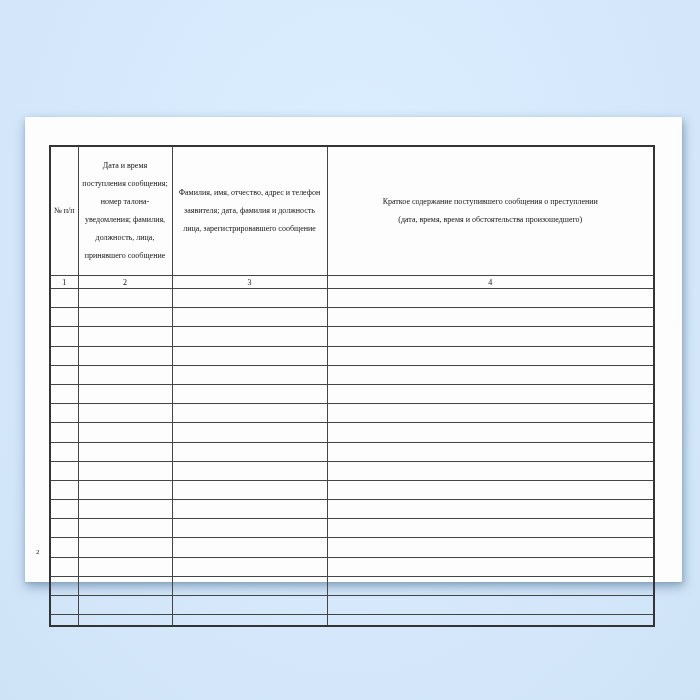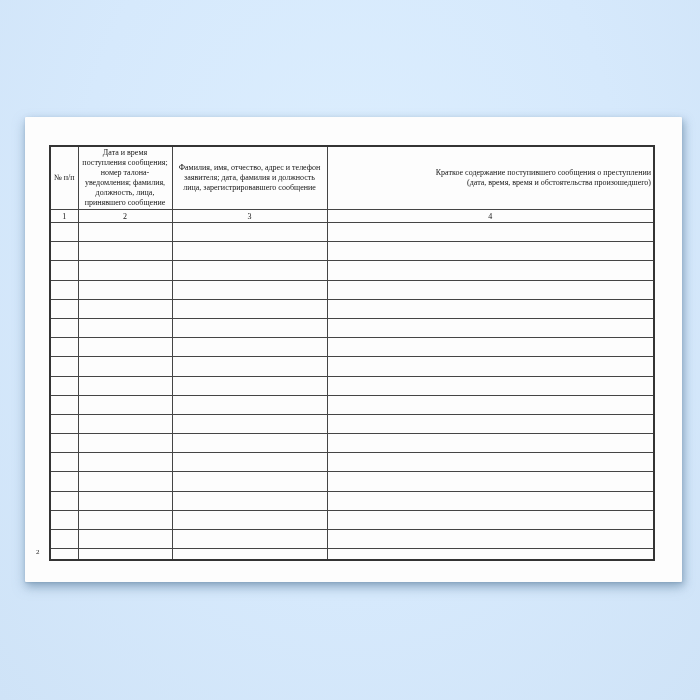--- a/index.html
+++ b/index.html
@@ -41,39 +41,39 @@
     padding: 0;
     margin: 0;
   }
   col.c1 { width: 28px; }
   col.c2 { width: 94px; }
   col.c3 { width: 155px; }
   col.c4 { width: 327px; }
   tr.header-row { height: 62px; }
   tr.header-row th {
     font-size: 8px;
-    line-height: 10px;
+    line-height: 18px;
     font-weight: normal;
     color: #141414;
     text-align: center;
     vertical-align: middle;
-    padding: 1px 2px;
+    padding: 10px 2px;
     letter-spacing: 0;
   }
   tr.number-row { height: 13px; }
   tr.number-row td {
     font-size: 8px;
     line-height: 11px;
     color: #141414;
     text-align: center;
     vertical-align: middle;
   }
   tr.data-row { height: 19.2px; }
   tr.data-row.last-row { height: 11px; }
-  .hdr-line { display: block; text-align: right; }
+  .hdr-line { display: block; }
   .page-number {
     position: absolute;
     left: 11px;
     top: 431px;
     font-size: 7px;
     line-height: 8px;
     color: #222;
   }
 </style>
 </head>

